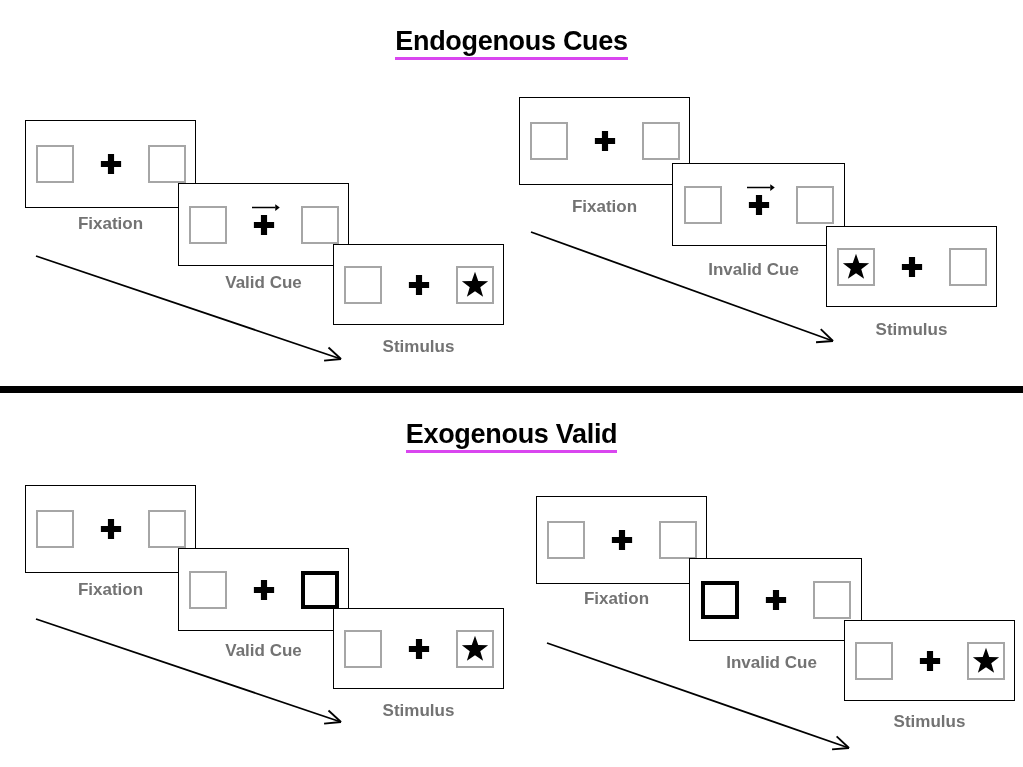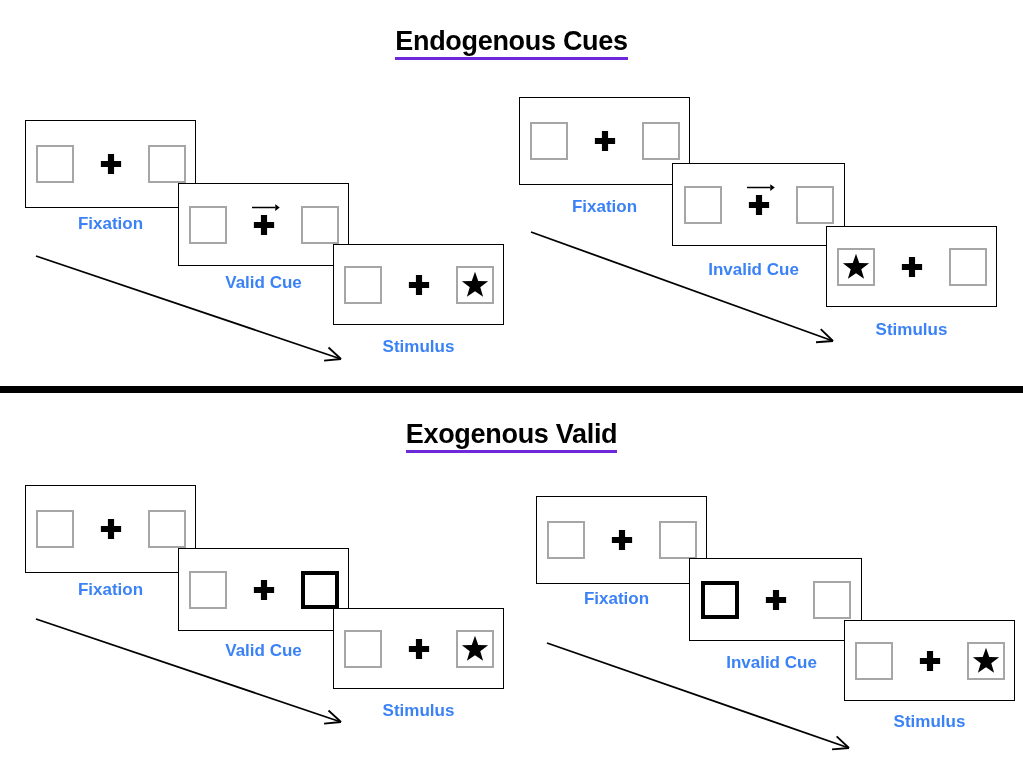--- a/index.html
+++ b/index.html
@@ -24,21 +24,21 @@
   .section-title {
     position: absolute;
     width: 1023px;
     text-align: center;
     font-size: 27px;
     font-weight: bold;
     color: #000000;
     letter-spacing: -0.3px;
   }
   .section-title span {
-    border-bottom: 3px solid #6d28d9;
+    border-bottom: 3px solid #d946ef;
     padding-bottom: 1px;
   }
 
   .divider {
     position: absolute;
     left: 0;
     width: 1023px;
     height: 7px;
     background: #000000;
   }
@@ -101,21 +101,21 @@
     left: 50%;
     transform: translateX(-45%);
     width: 30px;
     height: 11px;
   }
 
   .frame-label {
     position: absolute;
     font-size: 17px;
     font-weight: bold;
-    color: #3b82f6;
+    color: #737373;
     white-space: nowrap;
     text-align: center;
   }
 
   .seq-arrow {
     position: absolute;
     overflow: visible;
     pointer-events: none;
   }
 </style>

